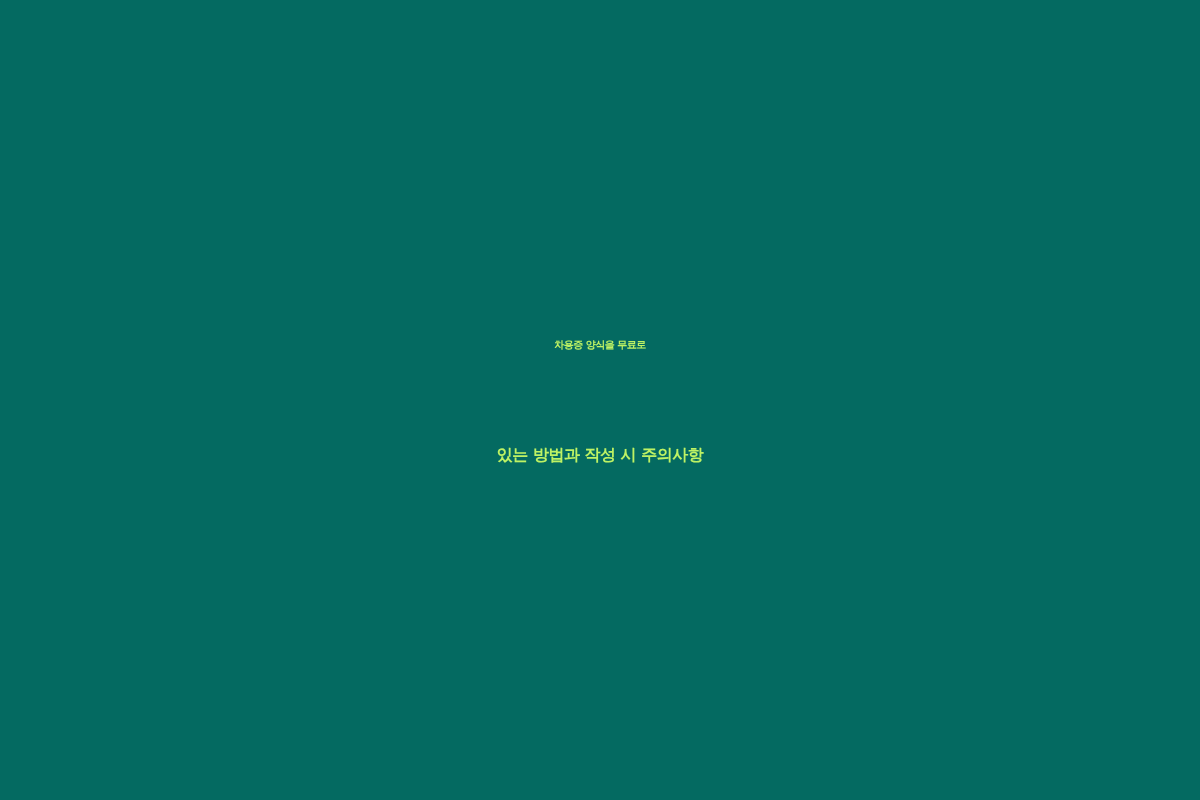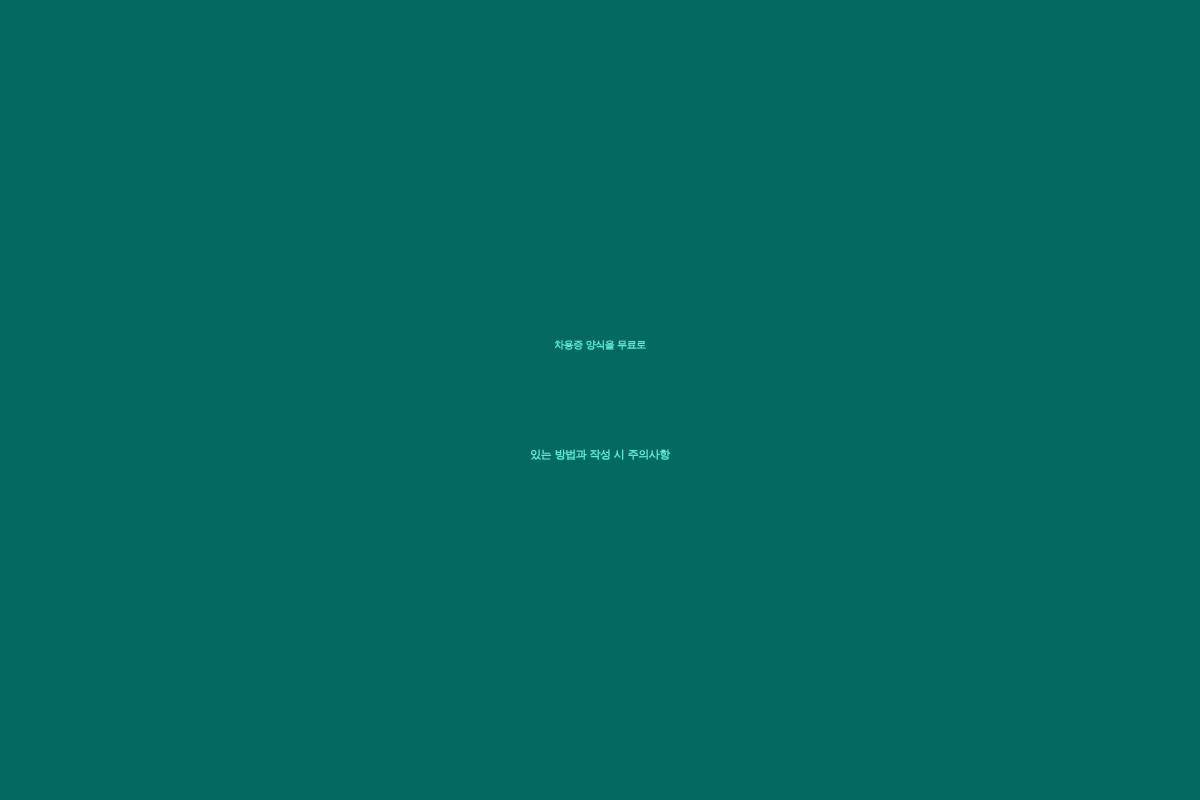--- a/index.html
+++ b/index.html
@@ -49,18 +49,18 @@
 
   .line-1 { font-size: 76px; }
   .line-2 { font-size: 76px; }
   .line-3 { font-size: 76px; }
 </style>
 </head>
 <body>
 
 <div id="banner" style="background: rgb(4, 106, 97);">
 
-  <h1 id="headline" style="color: #5eead4;">
+  <h1 id="headline" style="color: #bef264;">
     <span class="headline-line line-1" style="font-size: 10px;">차용증 양식을 무료로</span>
-    <span class="headline-line line-3" style="font-size: 11px;">있는 방법과 작성 시 주의사항</span>
+    <span class="headline-line line-3" style="font-size: 16px;">있는 방법과 작성 시 주의사항</span>
   </h1>
 
 </div>
 
 </body></html>

